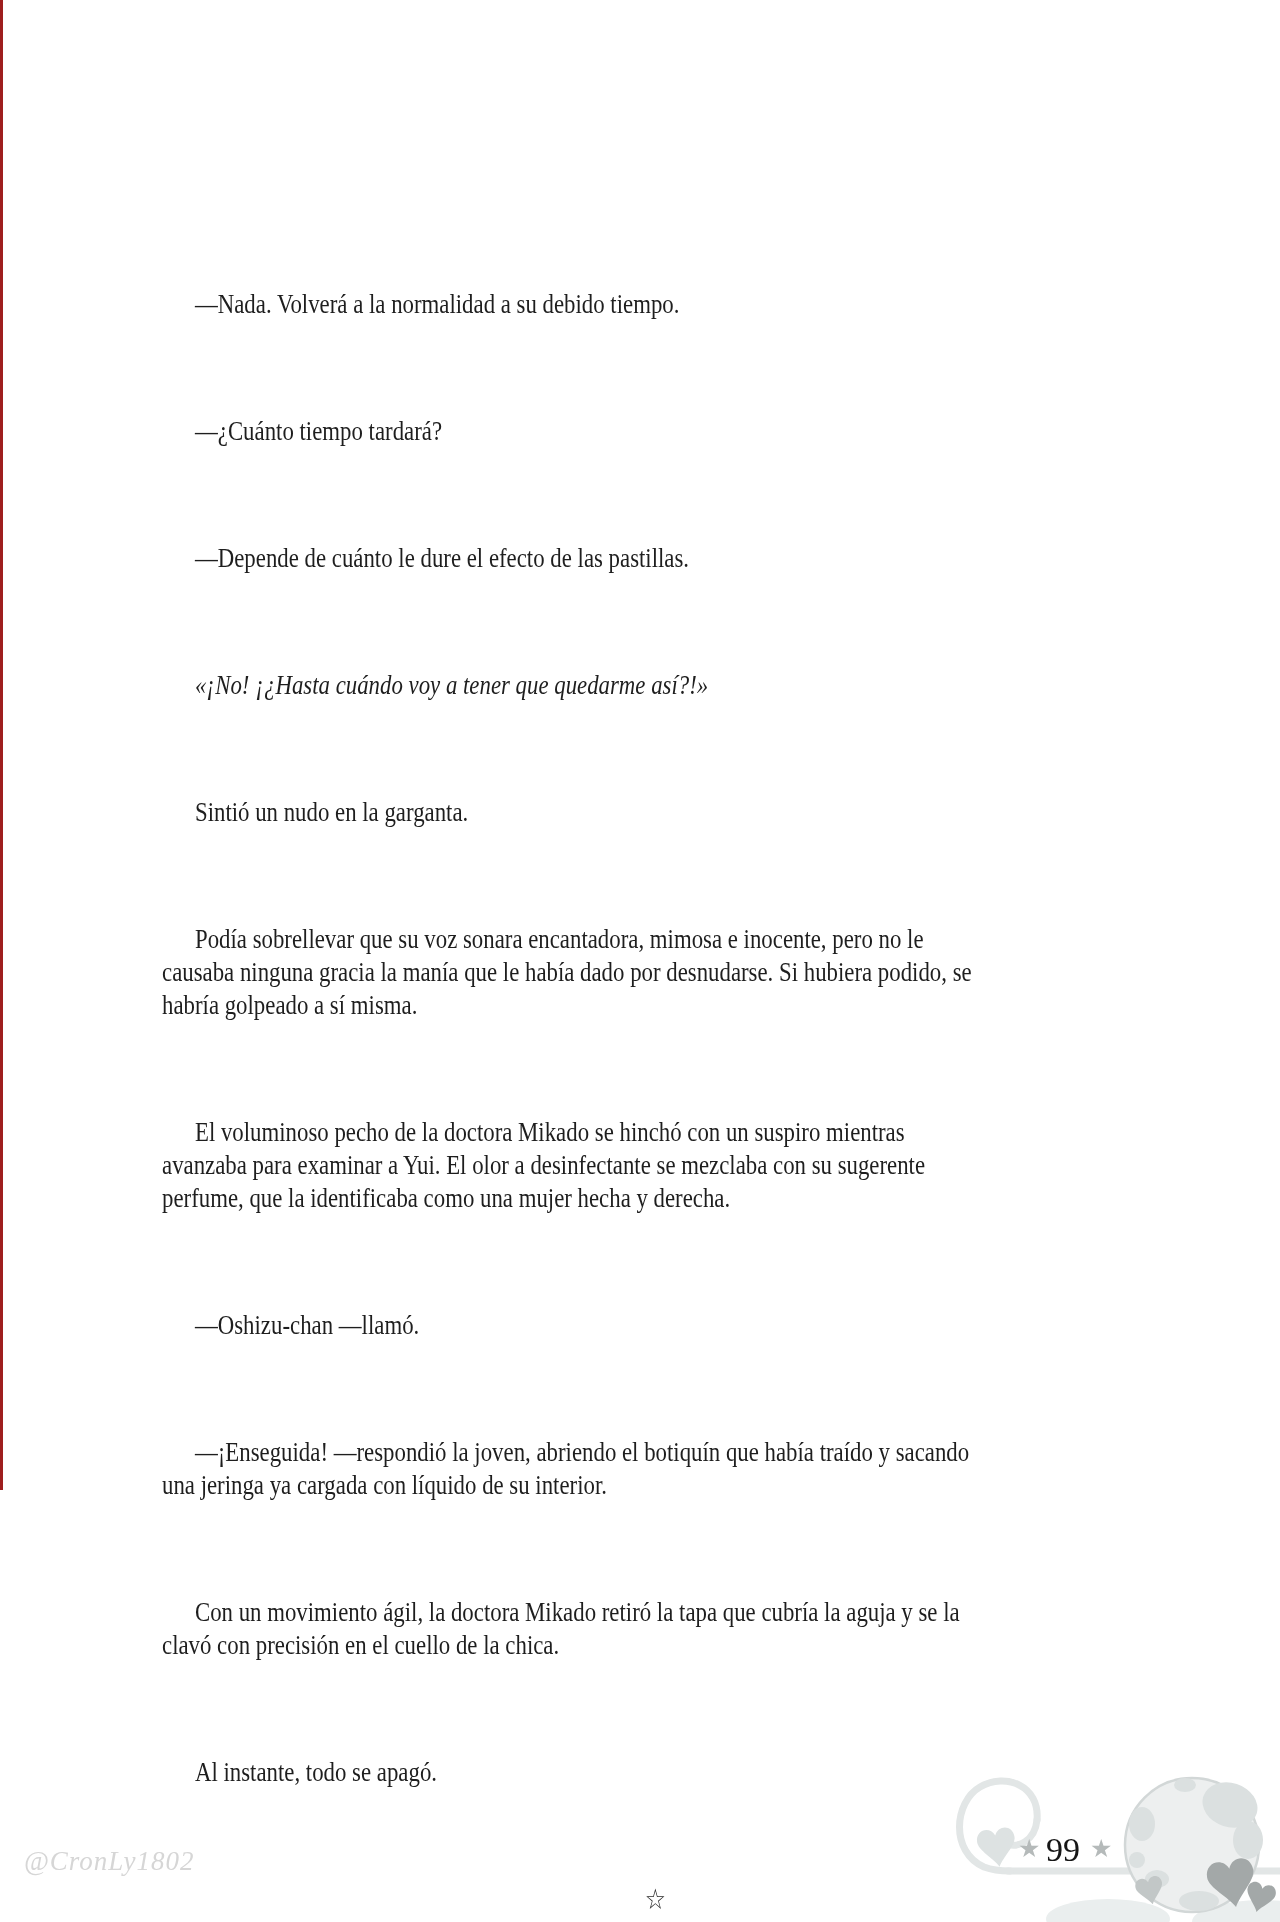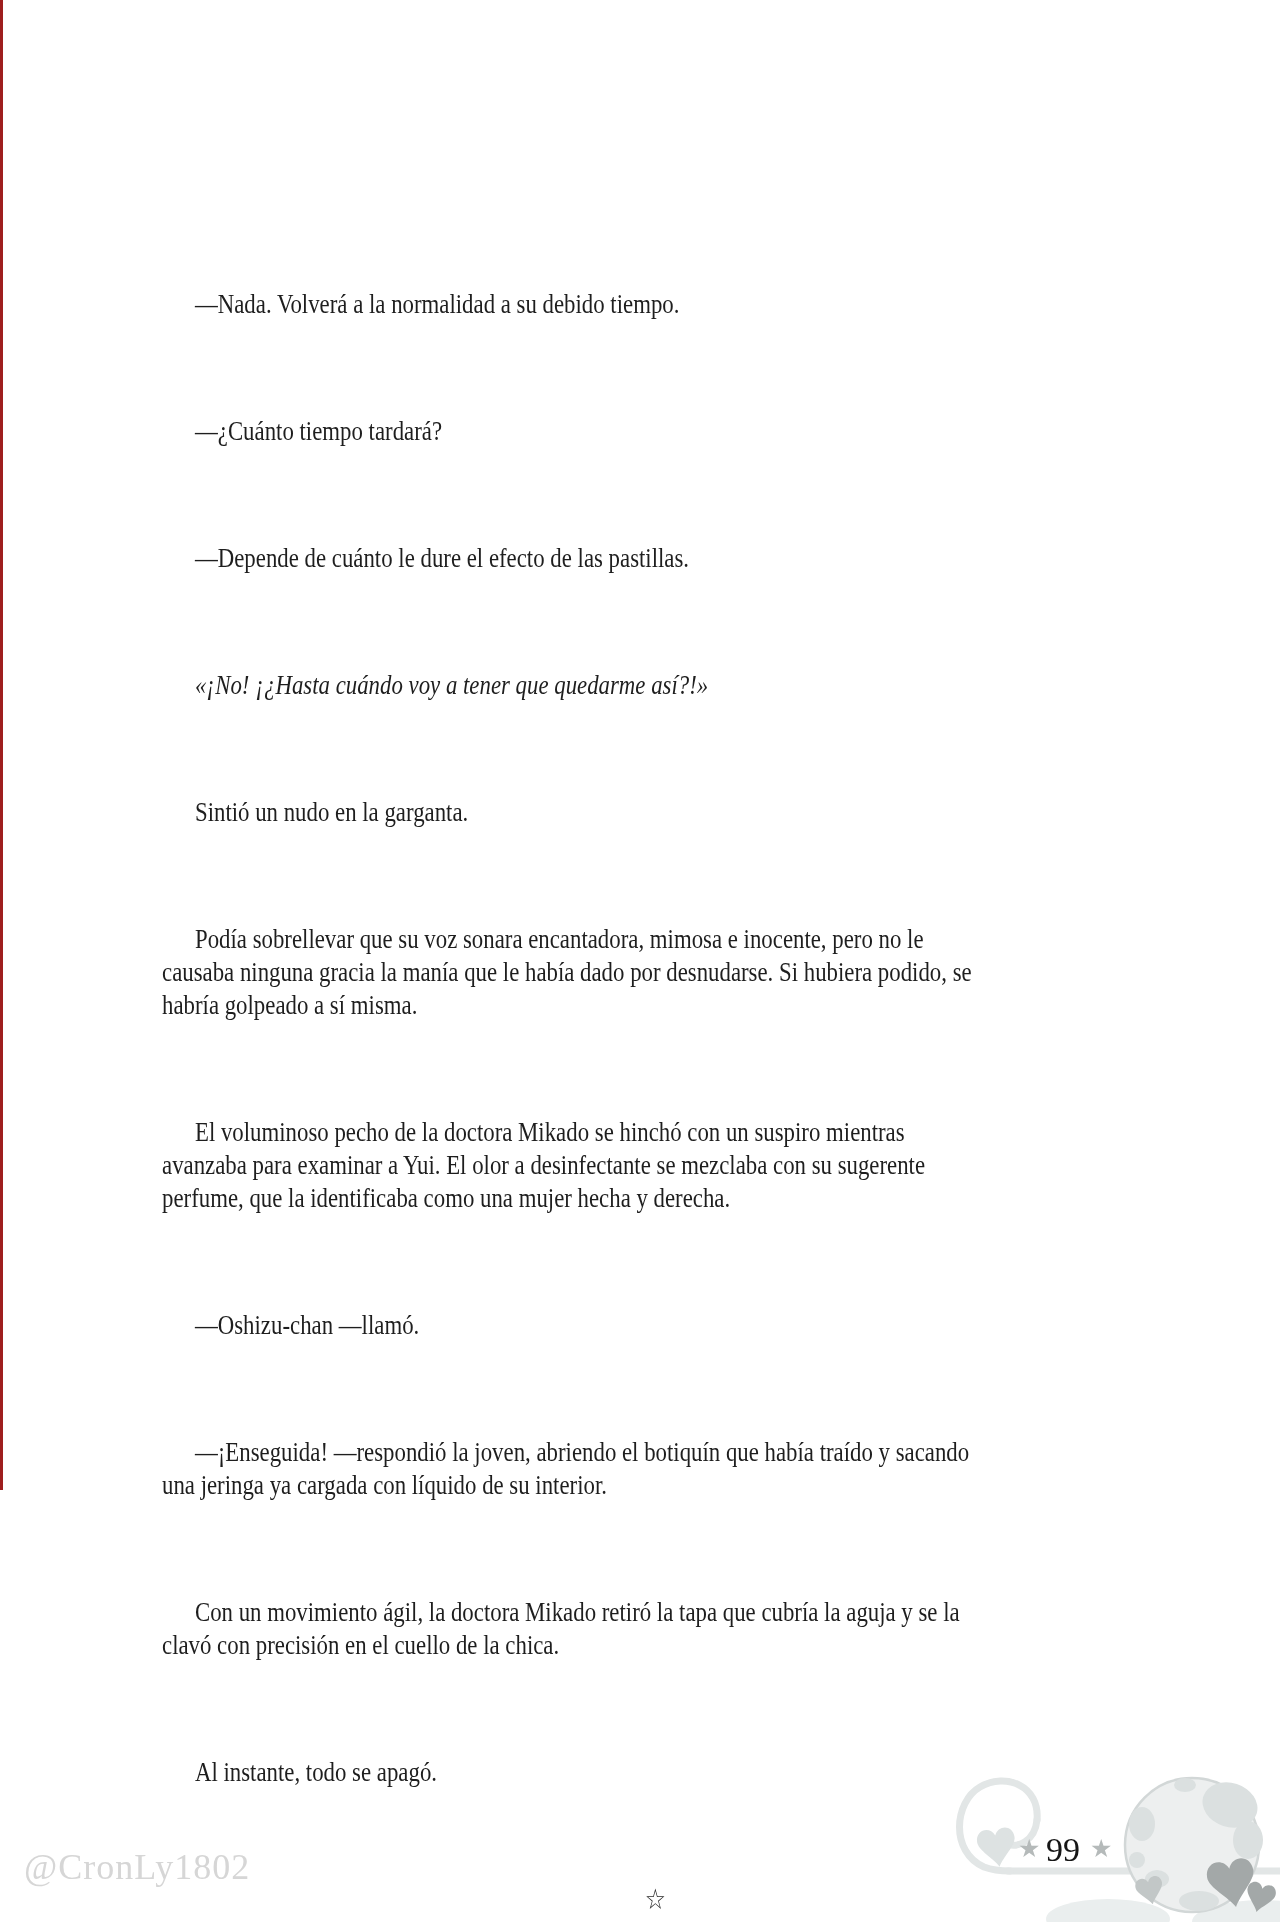--- a/index.html
+++ b/index.html
@@ -19,21 +19,21 @@
   }
   .text-column p { margin:0 0 28px 0; text-indent:39px; }
   p.thought { font-style:italic; }
   p.divider {
     text-indent:0; text-align:center; padding-left:48px;
     font-family:"DejaVu Sans",sans-serif; font-size:28px; color:#2a2a2a;
   }
   .watermark {
     position:absolute; left:24px; top:1846px;
     font-family:"Liberation Serif","DejaVu Serif",serif;
-    font-size:36px; color:#d6d6d6; letter-spacing:1px;
+    font-style:italic; font-size:27px; color:#d6d6d6; letter-spacing:1px;
   }
   .footer-star {
     position:absolute; top:1836px; font-family:"DejaVu Sans",sans-serif;
     font-size:25px; color:#b5baba; line-height:26px;
   }
   .footer-star.left  { left:1018px; }
   .footer-star.right { left:1090px; }
   .page-number {
     position:absolute; left:1046px; top:1832px;
     font-size:34px; line-height:36px; color:#161616;

